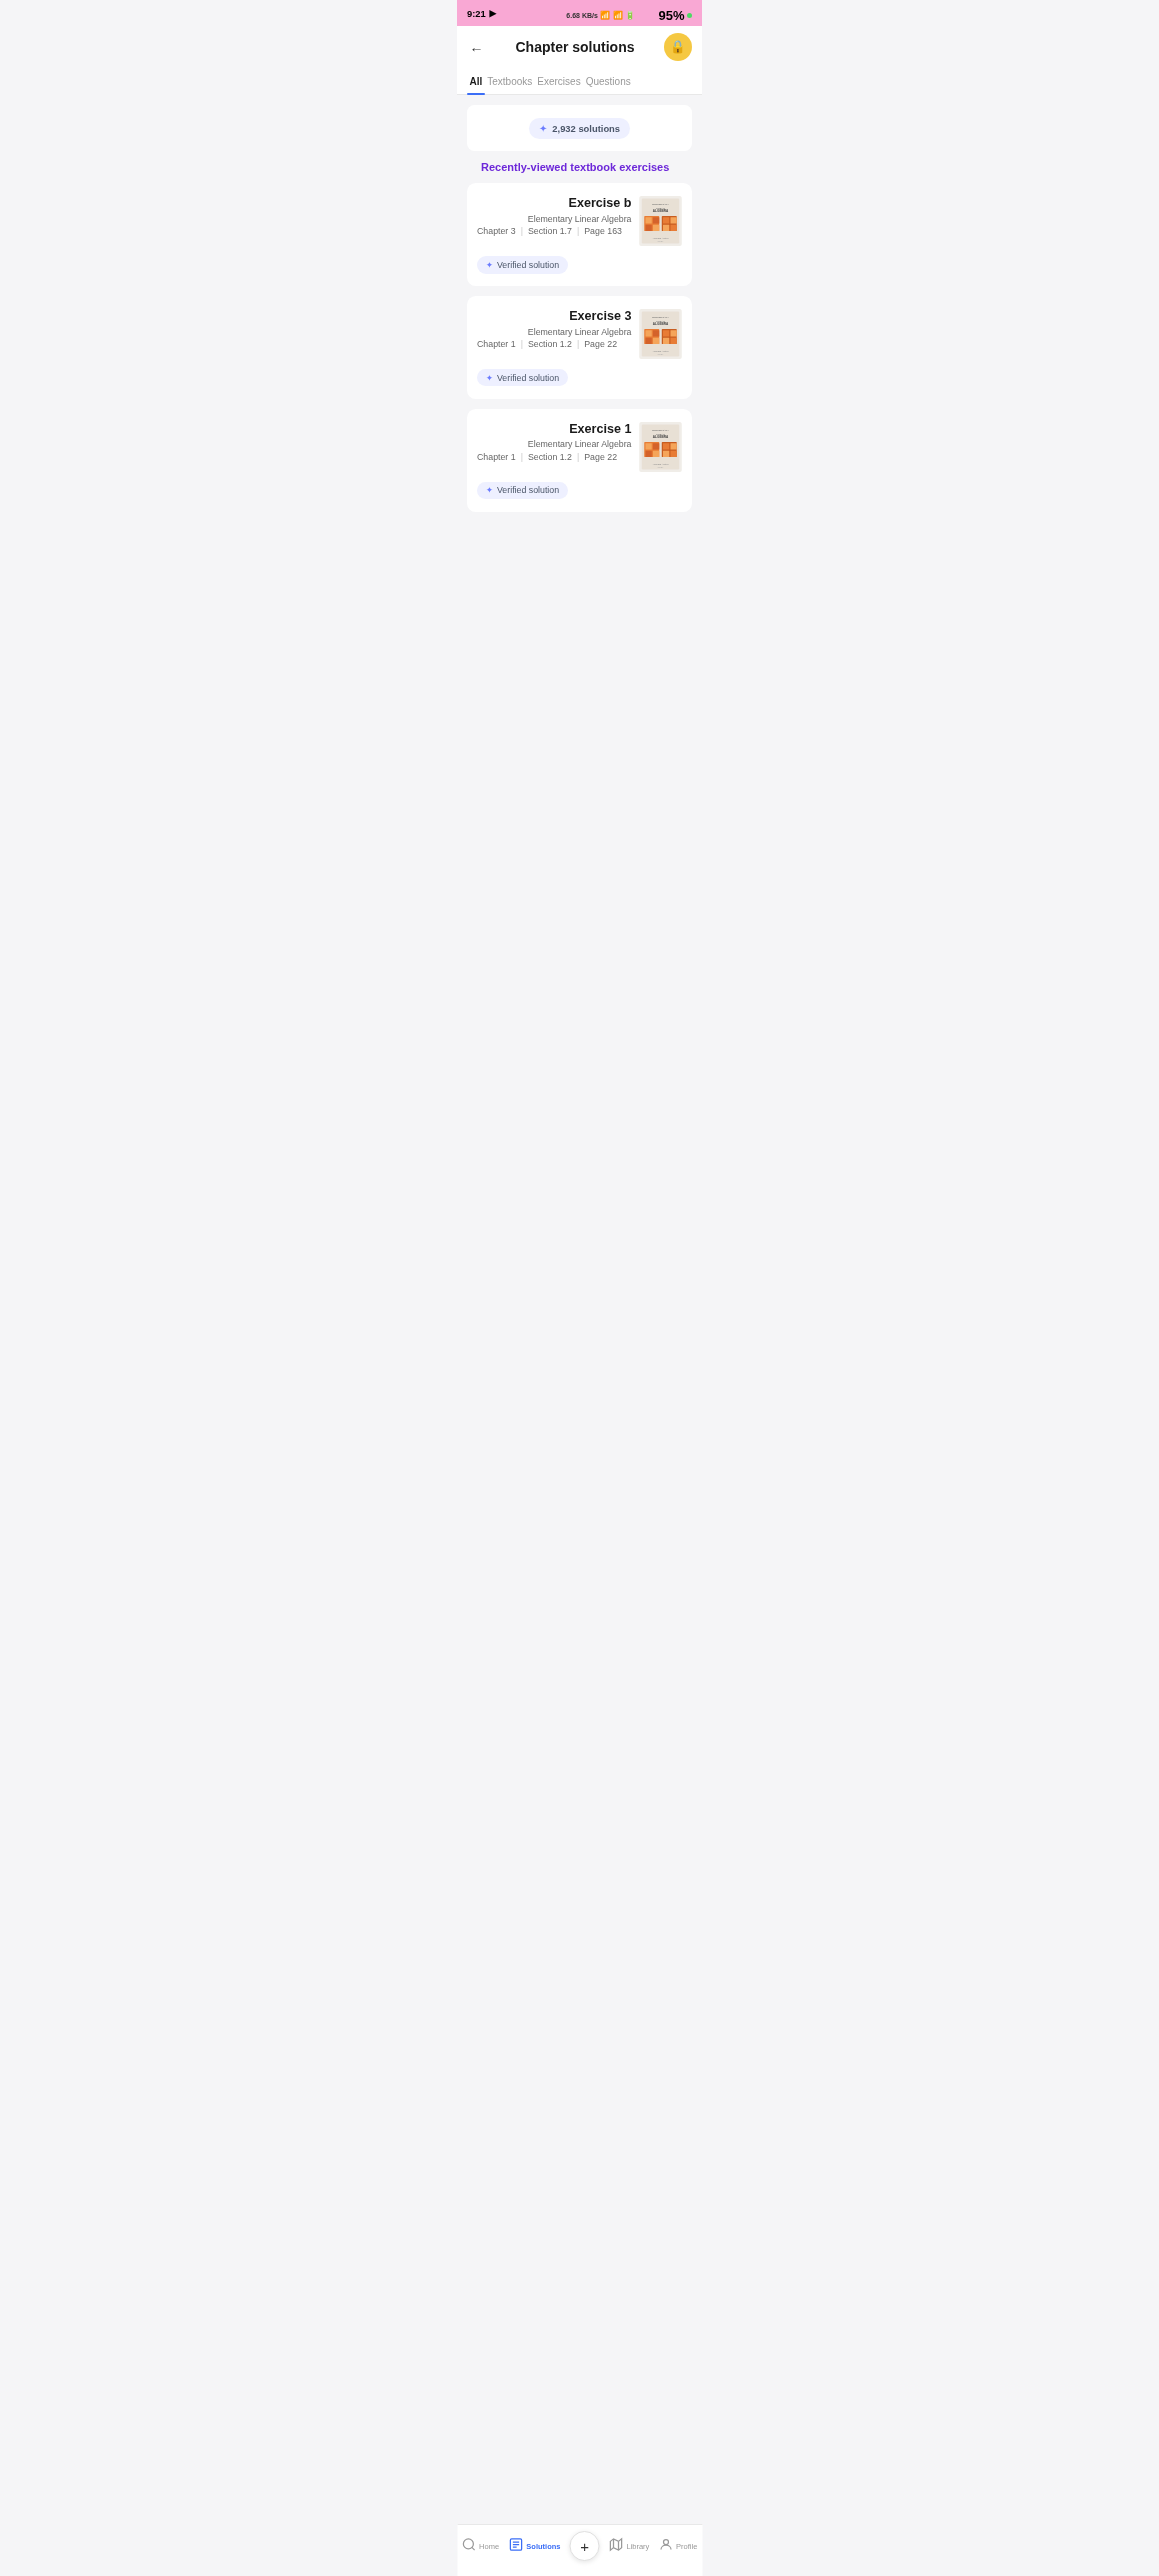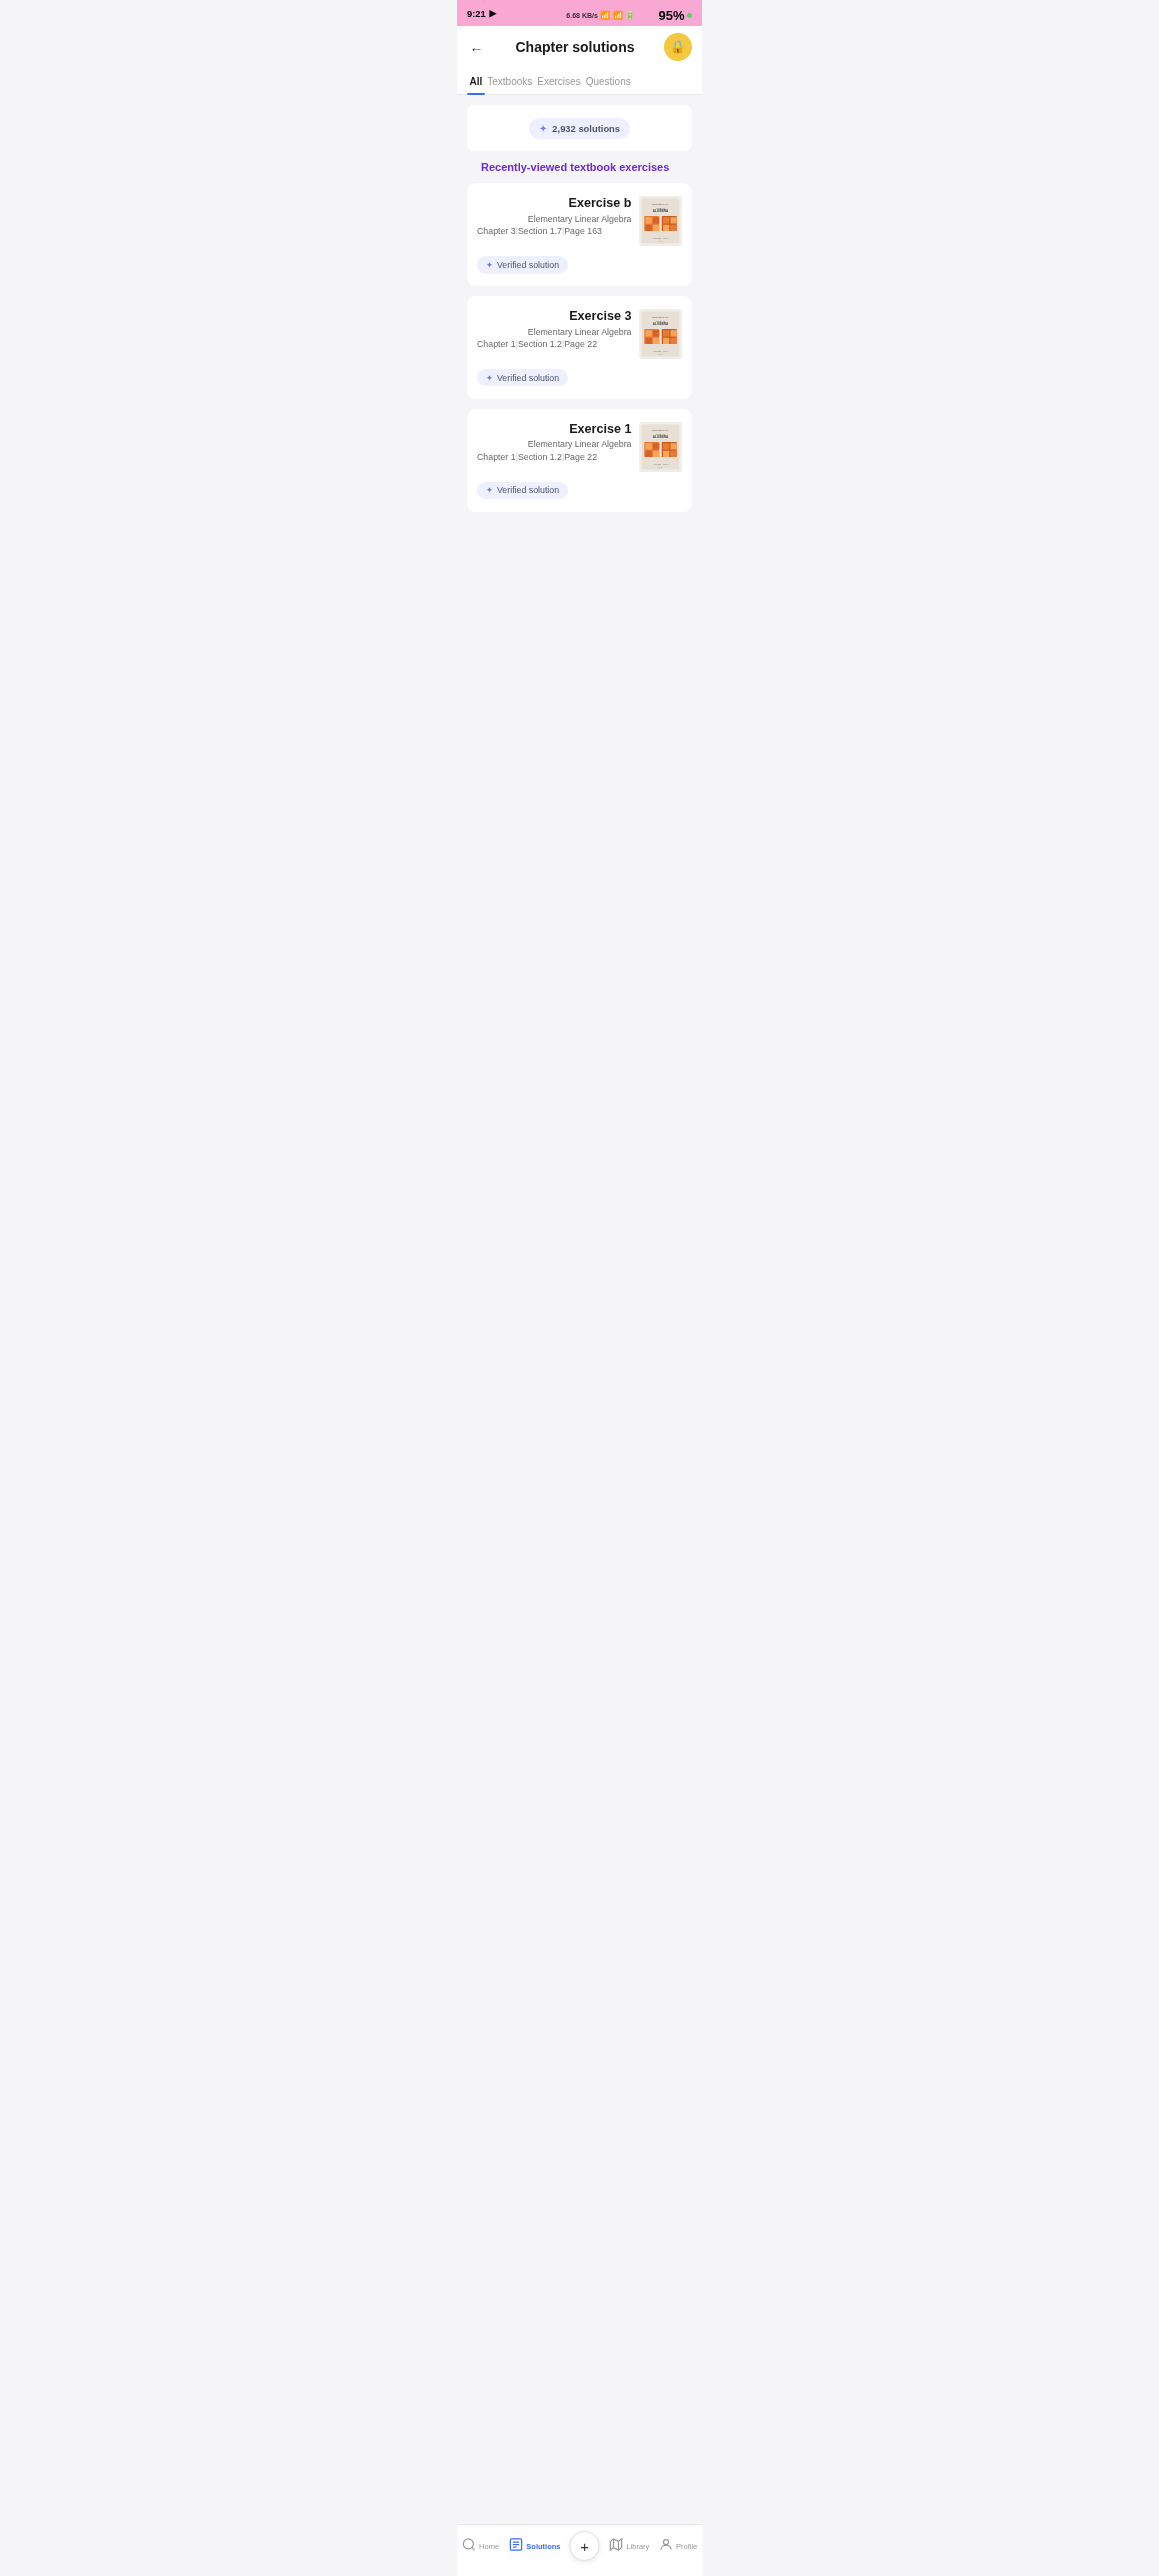--- a/index.html
+++ b/index.html
@@ -197,20 +197,21 @@
     .exercise-book {
       font-size: 8.8px;
       color: #666;
       margin-bottom: 2.5px;
     }
 
     .exercise-meta {
       font-size: 8.8px;
       color: #666;
       display: flex;
+      gap: 5px;
       align-items: center;
     }
 
     .meta-separator {
       color: #ccc;
     }
 
     .book-cover {
       width: 43px;
       height: 50px;

